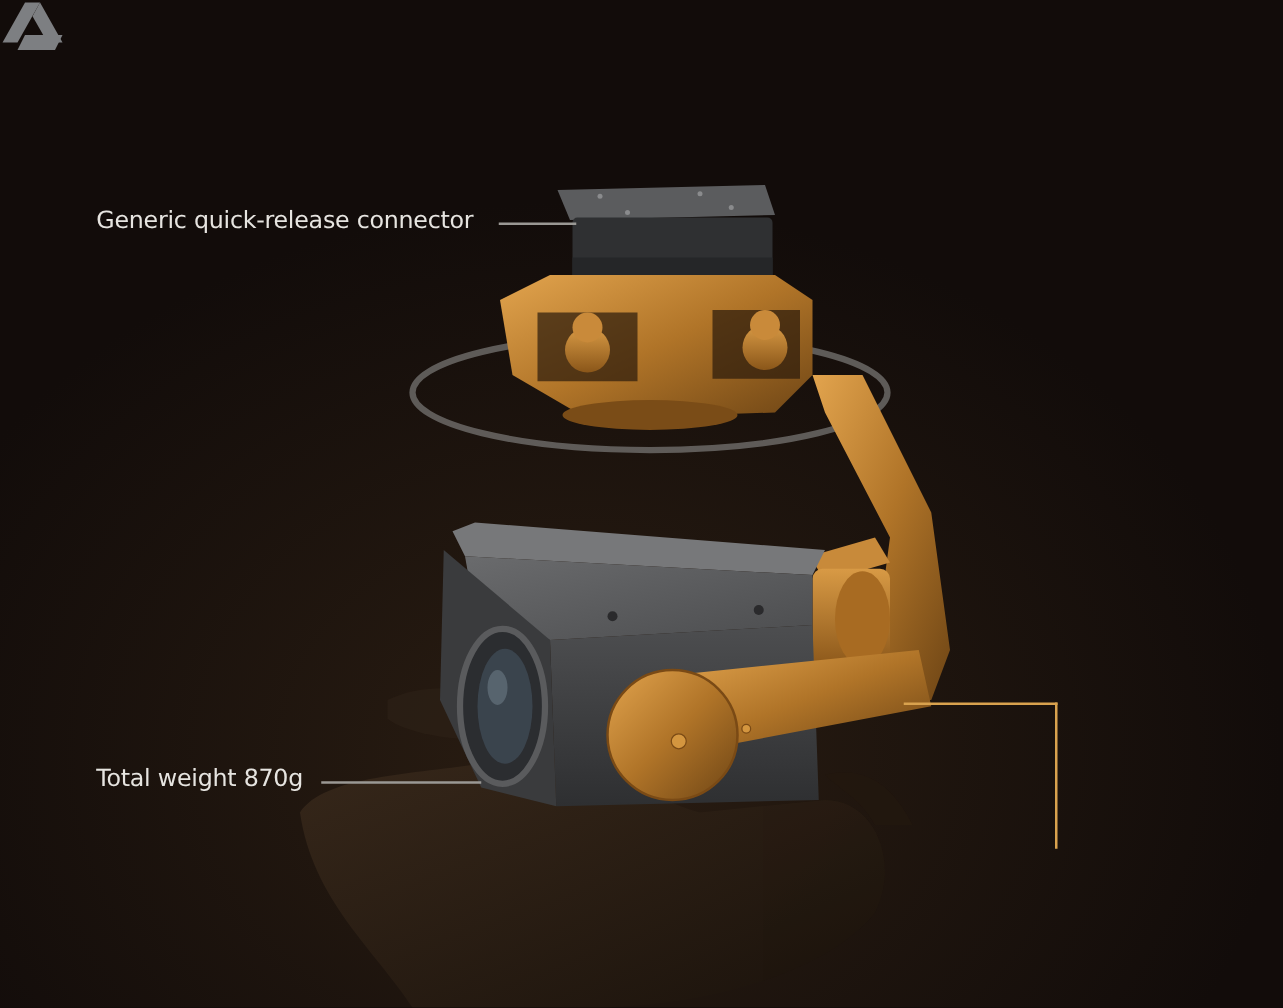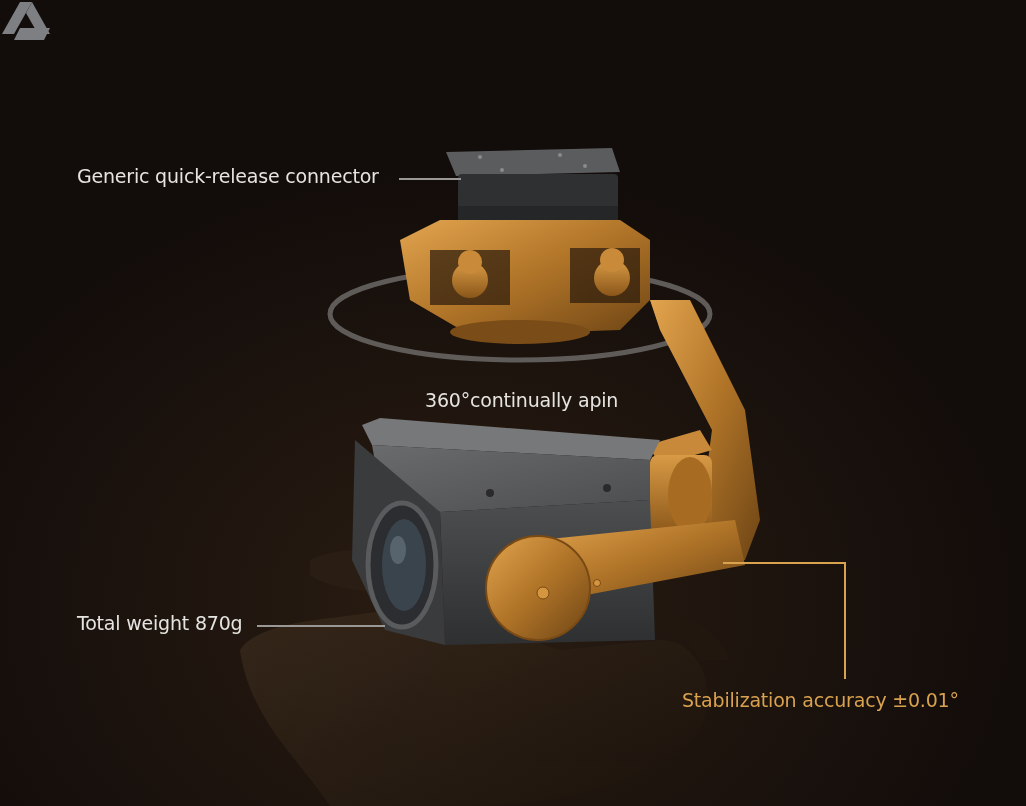--- a/index.html
+++ b/index.html
@@ -112,27 +112,25 @@
       <path d="M540 540 L 735 520 L 745 565 L 560 600 Z" fill="url(#gold)"></path>
       <circle cx="538" cy="588" r="52" fill="url(#gold)" stroke="#7a4a15" stroke-width="2"></circle>
       <circle cx="543" cy="593" r="6" fill="#d4963f" stroke="#7a4a15" stroke-width="1"></circle>
       <circle cx="597" cy="583" r="3.5" fill="#d4963f" stroke="#7a4a15" stroke-width="1"></circle>
     </g>
   </svg>
 
   <div class="label" style="left:77px; top:165px;">Generic quick-release connector</div>
   <div class="leader" style="left:399px; top:178px; width:62px;"></div>
 
-  <div class="label" style="left:425px; top:389px;">360°continually apin</div>
 
   <div class="label" style="left:77px; top:612px;text-align:center;">Total weight 870g</div>
   <div class="leader" style="left:257px; top:625px; width:128px;"></div>
 
   <div class="leader accent" style="left:723px; top:562px; width:123px;"></div>
   <div class="leader-v" style="left:844px; top:562px; height:117px;"></div>
-  <div class="label accent" style="left:682px; top:689px;">Stabilization accuracy ±0.01°</div>
 
   <svg class="logo" viewBox="0 0 52 44">
     <polygon points="20,2 32,2 14,34 2,34" fill="#7d7f82"></polygon>
     <polygon points="32,2 50,34 38,34 26,13" fill="#7d7f82"></polygon>
     <polygon points="14,40 20,28 50,28 44,40" fill="#7d7f82"></polygon>
   </svg>
 </div>
 
 </body></html>

